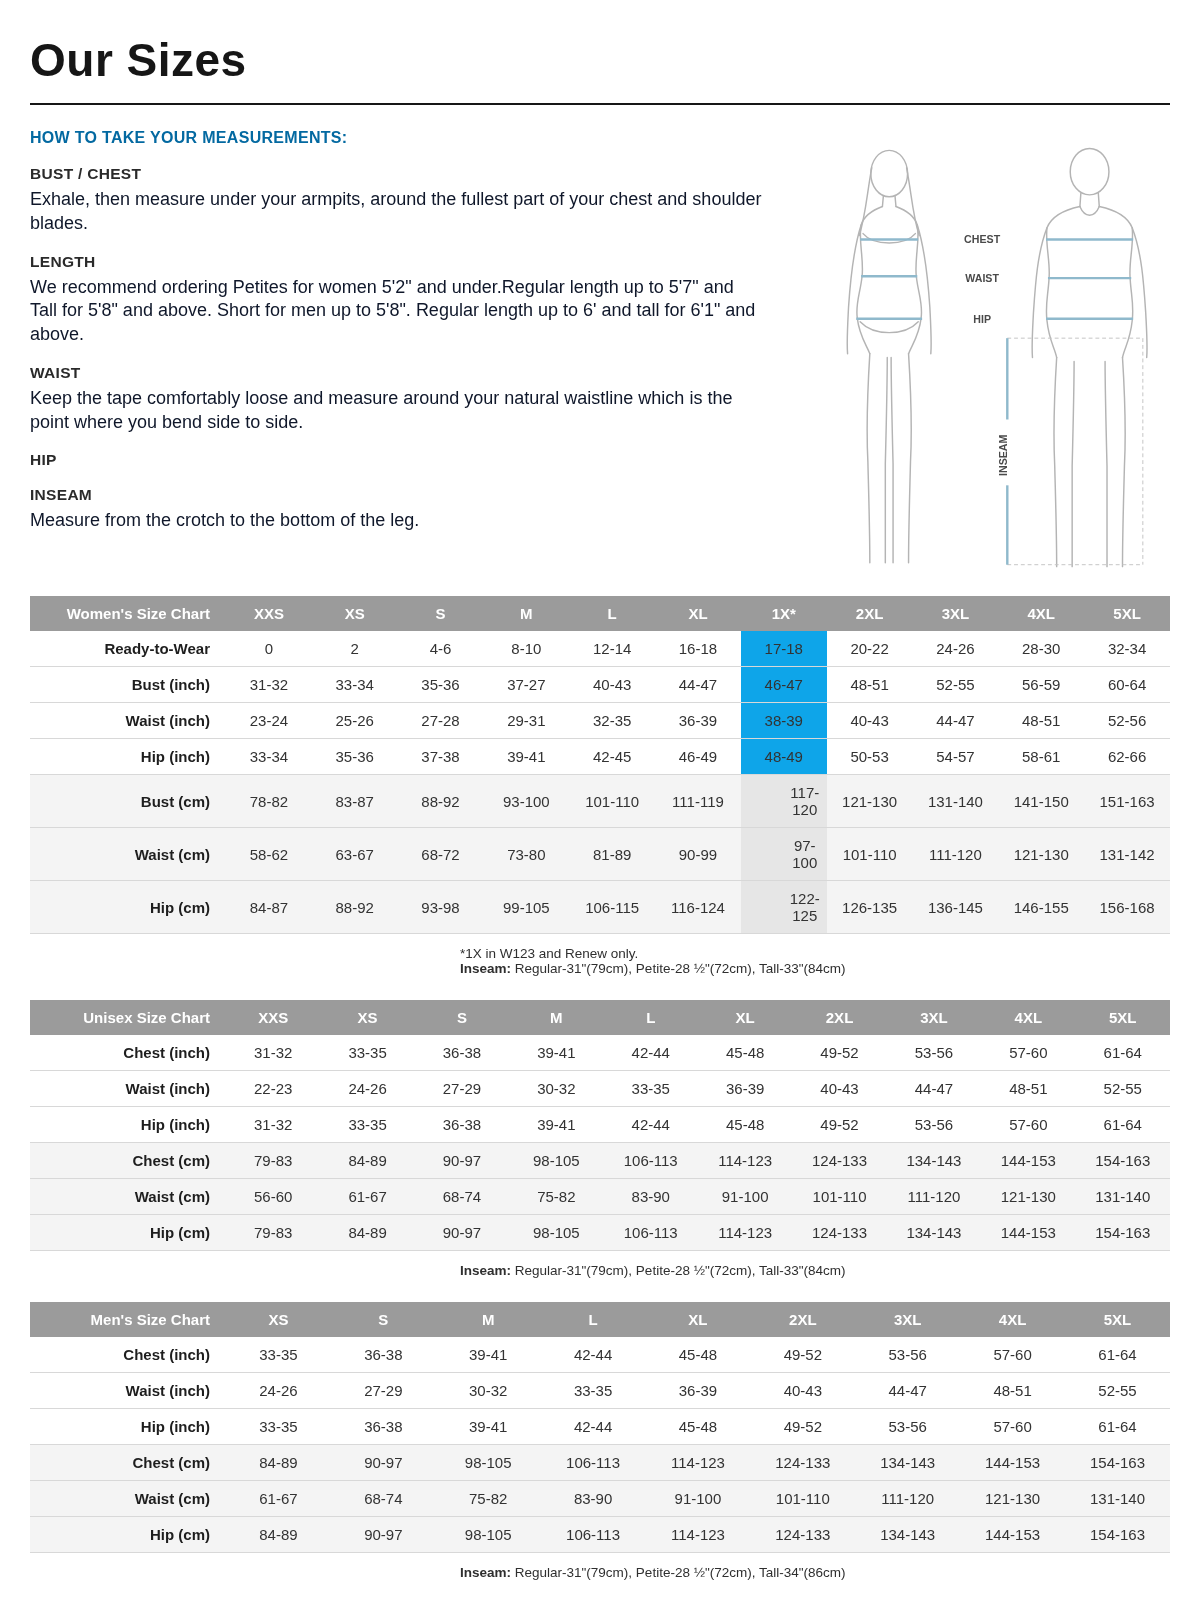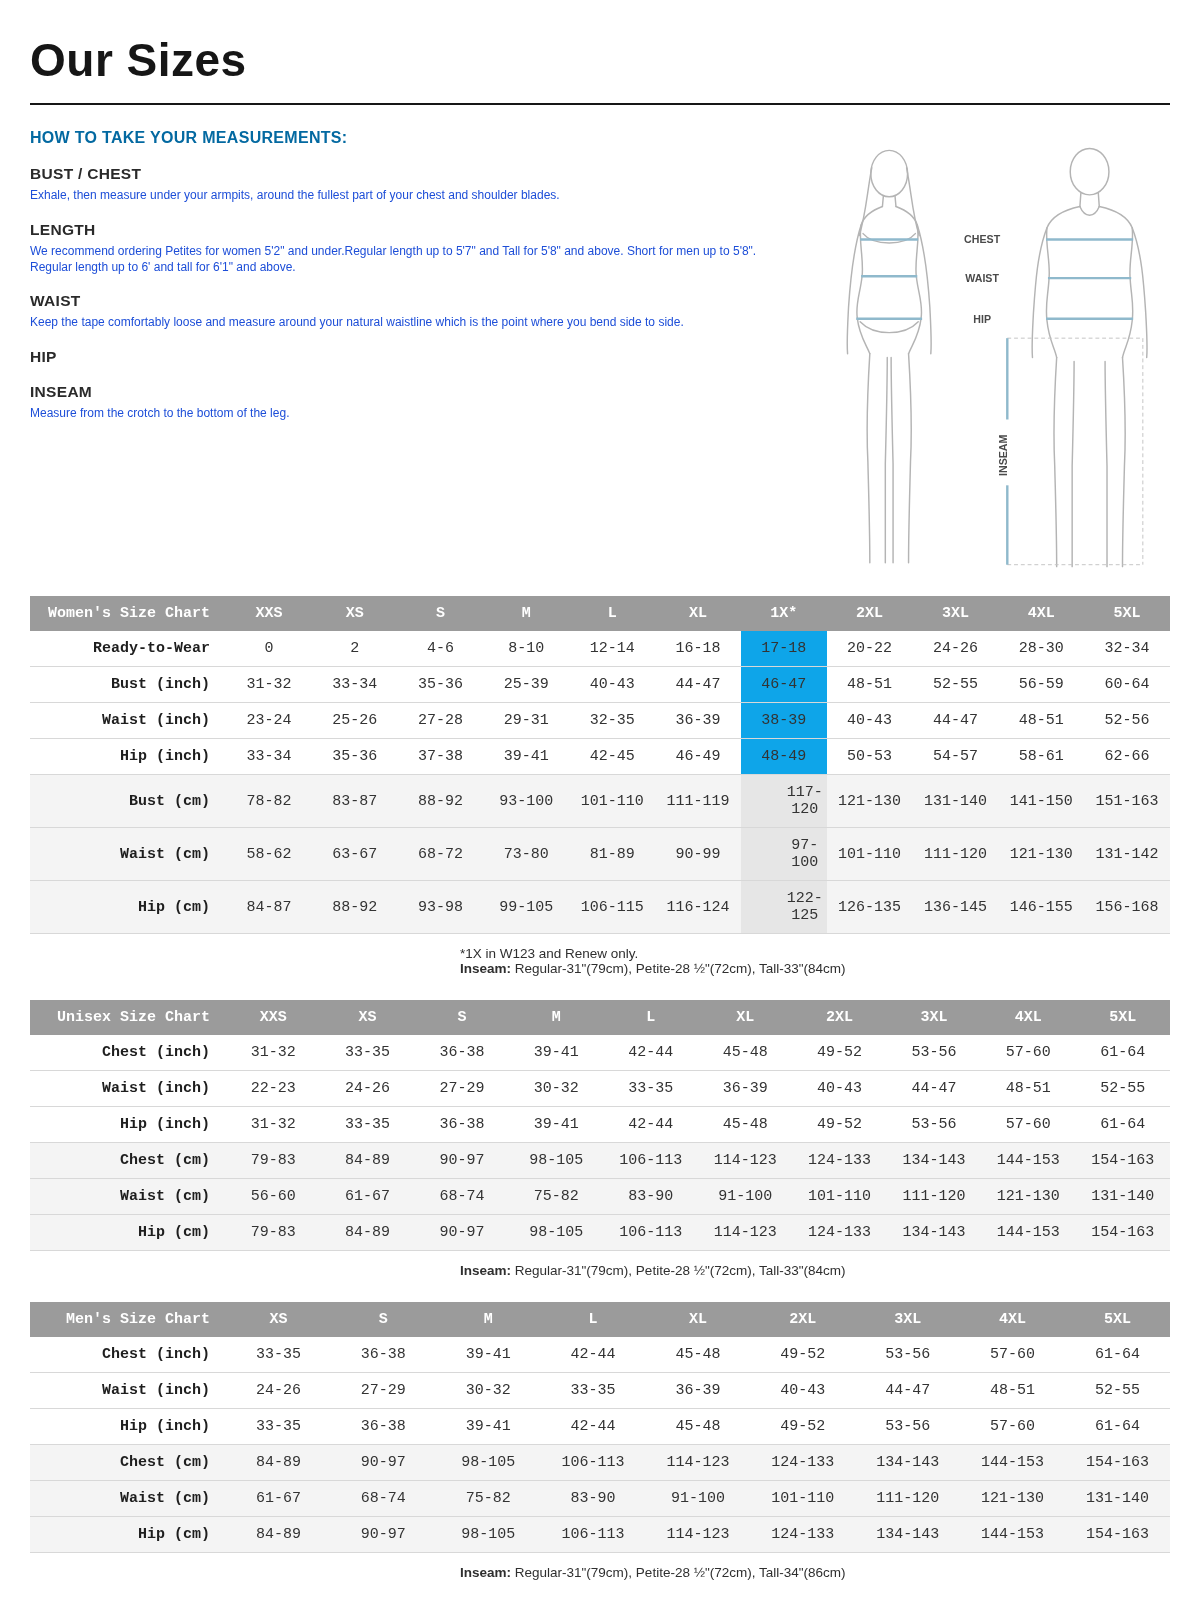--- a/index.html
+++ b/index.html
@@ -27,30 +27,29 @@
   .how-to-heading {
     font-size: 16px; font-weight: 700; color: #0369a1;
     margin: 0 0 18px 0; letter-spacing: 0.3px;
   }
   .m-section { margin-bottom: 17px; }
   .m-title {
     font-size: 15.5px; font-weight: 700; color: #2a2a2a;
     margin: 0 0 5px 0; letter-spacing: 0.3px;
   }
   .m-body {
-    font-size: 12px; line-height: 1.32; color: #1d4ed8; margin: 0;
+    font-size: 18px; line-height: 1.32; color: #0f172a; margin: 0;
   }
 
   .chart-block { margin-top: 6px; }
   table.size-table {
     width: 100%;
     border-collapse: collapse;
     table-layout: fixed;
     font-size: 15px;
-    font-family: Liberation Mono, monospace;
   }
   .size-table thead th {
     background: #9b9b9b; color: #ffffff; font-weight: 700;
     padding: 9px 4px; text-align: center;
   }
   .size-table thead th.label-col { width: 196px; text-align: right; padding-right: 16px; }
   .size-table tbody th.row-label {
     text-align: right; padding: 9px 16px 9px 4px; font-weight: 700; color: #1e1e1e;
     border-bottom: 1px solid #d8d8d8;
   }
@@ -195,21 +194,21 @@
             <td>20-22</td>
             <td>24-26</td>
             <td>28-30</td>
             <td>32-34</td>
           </tr>
           <tr>
             <th class="row-label">Bust (inch)</th>
             <td>31-32</td>
             <td>33-34</td>
             <td>35-36</td>
-            <td>25-39</td>
+            <td>37-27</td>
             <td>40-43</td>
             <td>44-47</td>
             <td class="hl">46-47</td>
             <td>48-51</td>
             <td>52-55</td>
             <td>56-59</td>
             <td>60-64</td>
           </tr>
           <tr>
             <th class="row-label">Waist (inch)</th>

